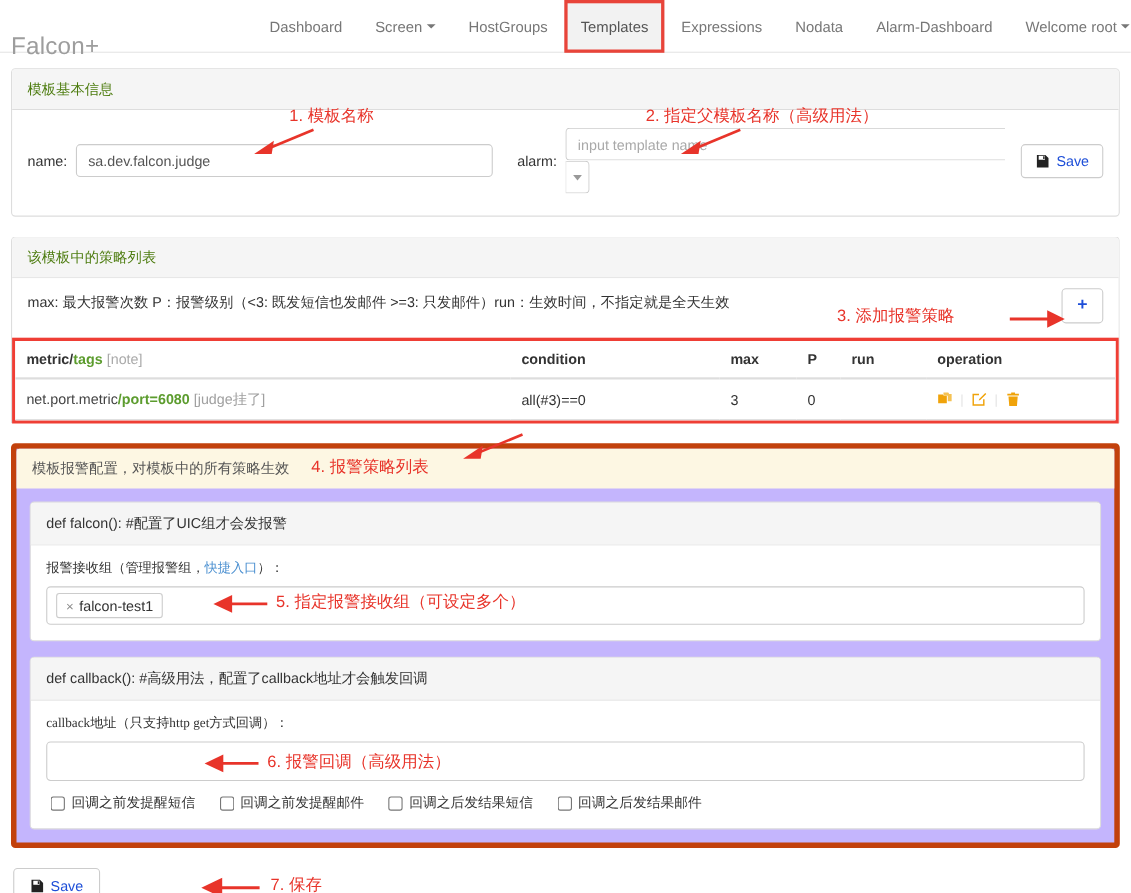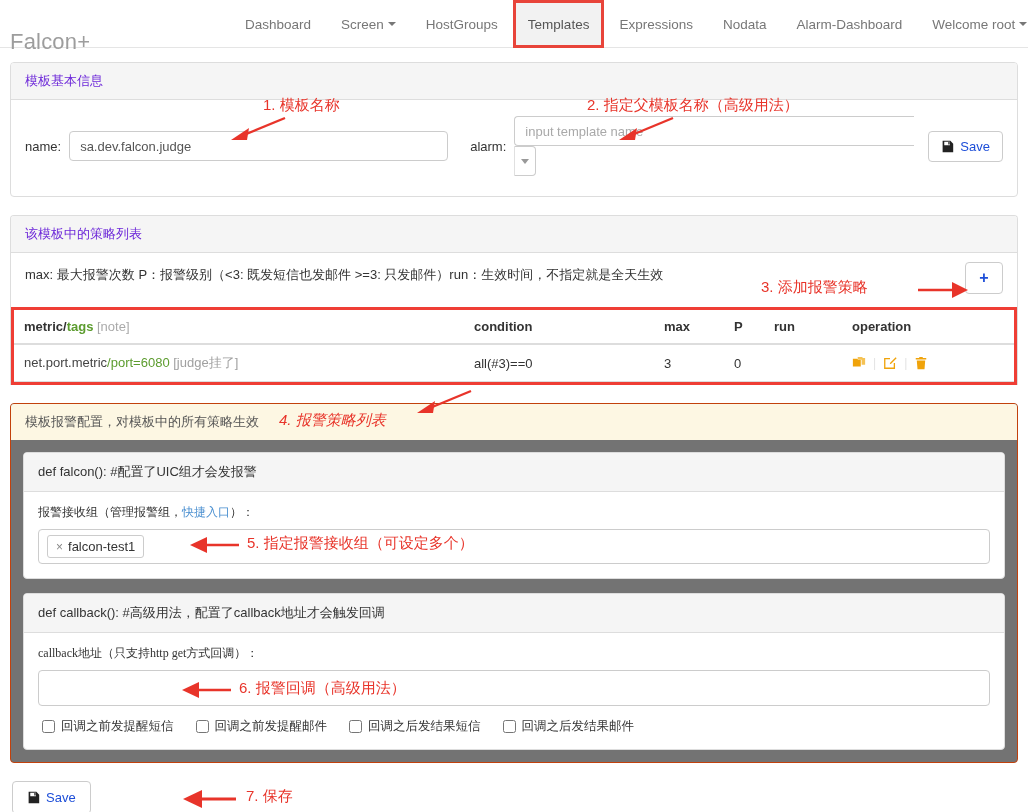--- a/index.html
+++ b/index.html
@@ -77,21 +77,21 @@
     border: 1px solid #dddddd;
     border-radius: 4px;
     background: #fff;
     margin-bottom: 18px;
   }
   .panel-heading {
     background: #f5f5f5;
     border-bottom: 1px solid #dddddd;
     padding: 9px 14px;
     font-size: 13px;
-    color: #6d28d9;
+    color: #4d7c0f;
     border-radius: 3px 3px 0 0;
   }
   .panel-body { padding: 14px; }
 
   
   .form-row {
     display: flex;
     align-items: center;
     padding: 2px 0 6px 0;
   }
@@ -207,36 +207,36 @@
     font-size: 13px;
     padding: 9px 10px;
     color: #333;
     border-bottom: 1px solid #dddddd;
     background: #fff;
   }
   .metric-part { color: #333; font-weight: bold; }
   .tags-part { color: #5c9c2e; font-weight: bold; }
   .note-part { color: #aaaaaa; font-weight: normal; }
   .row-metric { color: #444; font-weight: normal; }
-  .row-tags { color: #5c9c2e; font-weight: normal; }
+  .row-tags { color: #5c9c2e; font-weight: bold; }
   .row-note { color: #a0a0a0; font-weight: normal; }
   .op-icons {
     display: flex;
     align-items: center;
     gap: 7px;
     color: #f0a30a;
   }
   .op-icons .sep { color: #e4e4e4; font-size: 12px; }
   .op-icons svg { cursor: pointer; display: block; }
 
   
   .alarm-panel {
-    border: 1px solid #c2410c;
-    border-radius: 4px;
-    background: #737373;
+    border: 5px solid #c2410c;
+    border-radius: 4px;
+    background: #c4b5fd;
     margin-bottom: 14px;
   }
   .alarm-head {
     background: #fdf7e3;
     padding: 9px 14px;
     font-size: 13px;
     color: #555;
     border-radius: 3px 3px 0 0;
     position: relative;
     height: 36px;
@@ -464,21 +464,21 @@
     <div class="anno" style="left:750px; top:62px;">3. 添加报警策略</div>
     <svg class="arrow-svg" style="left:905px; top:62px;" width="62" height="24" viewBox="0 0 62 24">
       <path d="M2 12 L40 12" stroke="#e8342a" stroke-width="2.6" fill="none"></path>
       <path d="M52 12 L36 4 L36 20 Z" fill="#e8342a"></path>
     </svg>
   </div>
 
   <div class="alarm-panel page-rel">
     <div class="alarm-head">
       <span>模板报警配置，对模板中的所有策略生效</span>
-      <div class="anno" style="left:268px; top:7px;font-style:italic;">4. 报警策略列表</div>
+      <div class="anno" style="left:268px; top:7px;">4. 报警策略列表</div>
       <svg class="arrow-svg" style="left:398px; top:-16px;" width="70" height="30" viewBox="0 0 70 30">
         <path d="M62 3 L16 22" stroke="#e8342a" stroke-width="2.4" fill="none"></path>
         <path d="M8 25 L26 13 L24 25 Z" fill="#e8342a"></path>
       </svg>
     </div>
     <div class="alarm-body">
 
       <div class="inner-panel page-rel">
         <div class="inner-head">def falcon(): #配置了UIC组才会发报警</div>
         <div class="inner-body">

